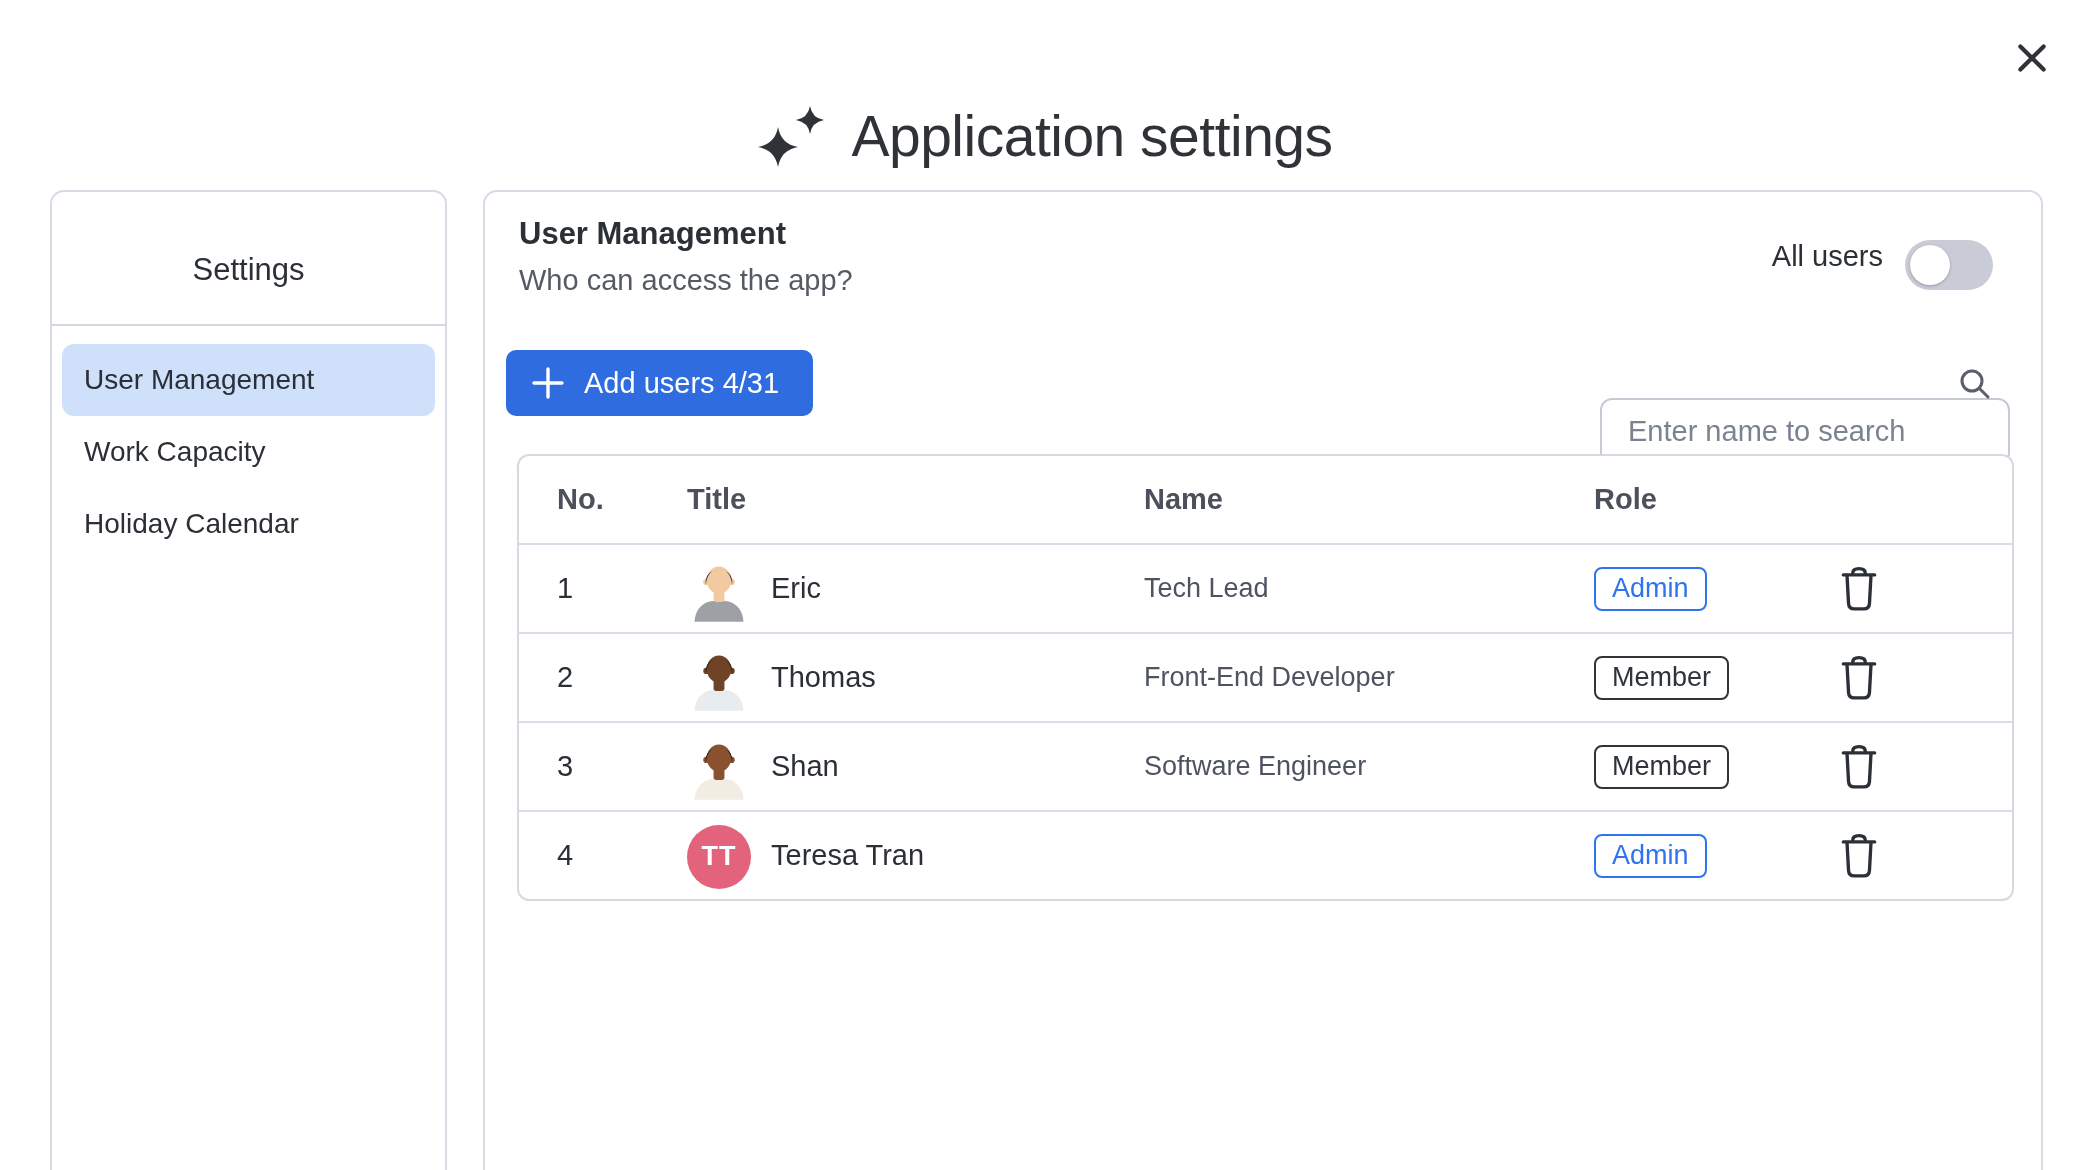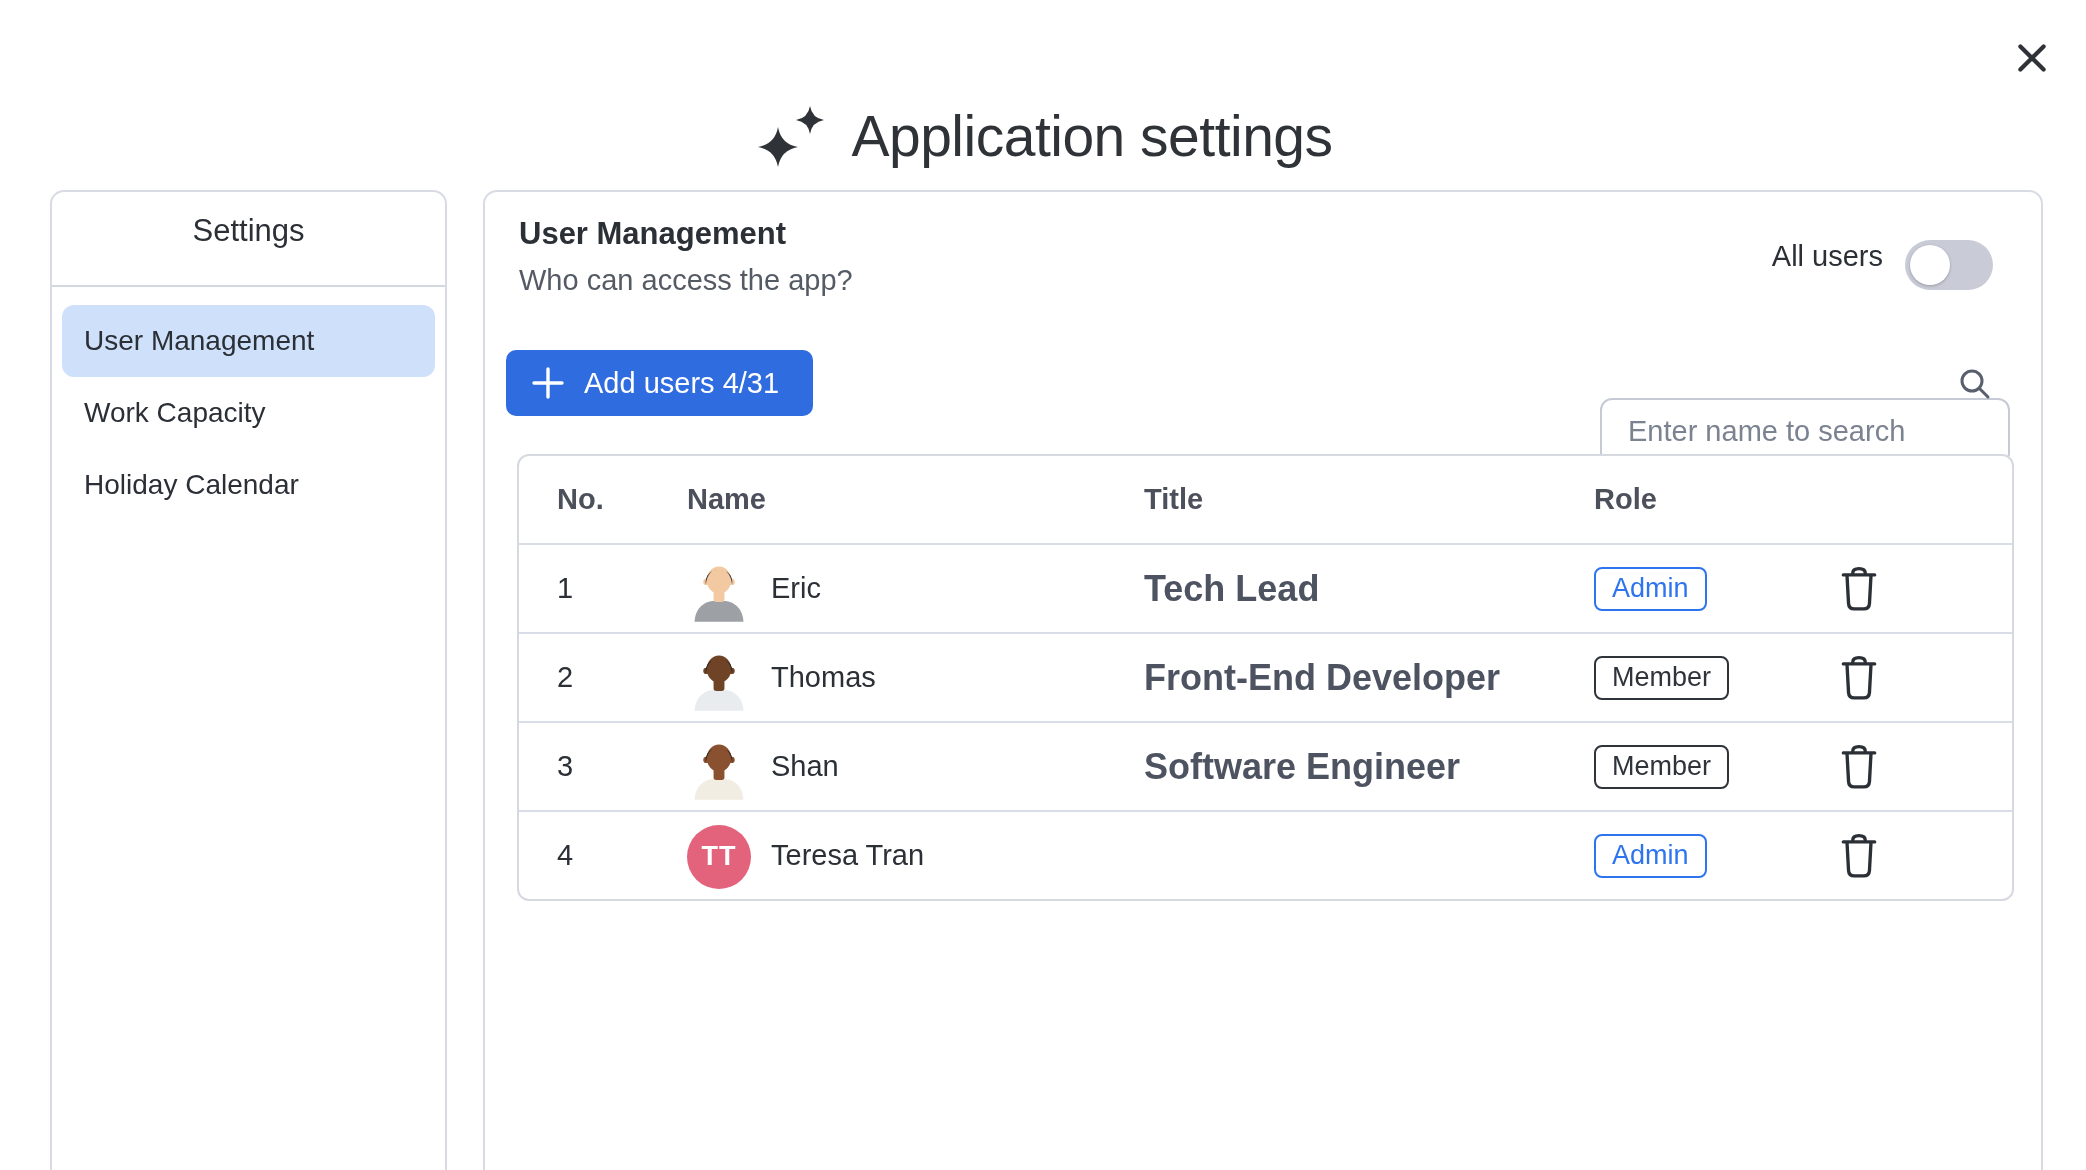--- a/index.html
+++ b/index.html
@@ -10,21 +10,21 @@
   .close-btn { position:absolute; top:36px; right:32px; width:44px; height:44px; background:none; border:none; cursor:pointer; display:flex; align-items:center; justify-content:center; }
   .title-row { position:absolute; top:62px; left:0; right:0; display:flex; justify-content:center; align-items:center; gap:24px;margin-top:36px; }
   .title-row h1 { font-size:57px; font-weight:400; color:#2f3338; letter-spacing:-0.5px; }
 
   
   .card { position:absolute; top:190px; background:#fff; border:2px solid #d8dbe3; border-radius:14px; }
   .sidebar { left:50px; width:397px; height:1010px; }
   .main { left:483px; width:1560px; height:1010px; }
 
   
-  .side-heading { text-align:center; padding-top:21px; font-size:31px; font-weight:500; color:#2b2f36; }
+  .side-heading { text-align:center; padding-top:60px; font-size:31px; font-weight:500; color:#2b2f36; }
   .side-divider { margin-top:36px; border-top:2px solid #d4d7df; }
   .side-list { padding:18px 10px 0 10px; }
   .side-item { height:72px; display:flex; align-items:center; padding-left:22px; border-radius:12px; font-size:28px; color:#2b2f36; cursor:pointer; }
   .side-item.selected { background:#cfe0fa; }
 
   
   .panel-header { position:absolute; left:34px; top:24px; }
   .panel-header h2 { font-size:31px; font-weight:700; color:#2b2f36; }
   .panel-sub { margin-top:12px; font-size:29px; color:#555b64; }
 
@@ -43,21 +43,21 @@
   
   .table { position:absolute; left:32px; top:262px; width:1497px; border:2px solid #d6d9e0; border-radius:12px; overflow:hidden; background:#fff; }
   .thead, .trow { display:grid; grid-template-columns:130px 457px 450px 230px 1fr; align-items:center; padding-left:38px; }
   .thead { height:87px; font-size:29px; font-weight:700; color:#4b505b; }
   .trow { height:89px; border-top:2px solid #d9dde8; }
   .cell-no { font-size:29px; color:#2b2f36; }
   .cell-name { display:flex; align-items:center; gap:20px; }
   .avatar { width:64px; height:66px; display:flex; align-items:flex-end; justify-content:center; }
   .avatar-initials { width:64px; height:64px; border-radius:50%; display:flex; align-items:center; justify-content:center; font-size:27px; font-weight:700; letter-spacing:1px; }
   .uname { font-size:29px; color:#2b2f36; }
-  .cell-title { font-size:36px; color:#4d5360;font-weight:bold; }
+  .cell-title { font-size:27px; color:#4d5360; }
   .badge { display:inline-block; padding:4px 16px 5px 16px; font-size:27px; border-radius:8px; background:#fff; cursor:pointer; }
   .badge.admin { color:#2e74ee; border:2.5px solid #2e74ee; }
   .badge.member { color:#2f333a; border:2.5px solid #2f333a; }
   .trash { background:none; border:none; cursor:pointer; padding:0; margin-left:14px; display:flex; }
 </style>
 </head>
 <body>
 
 <div id="screen">
 
@@ -117,22 +117,22 @@
       <input type="text" placeholder="Enter name to search" style="">
       <svg class="search-icon" width="34" height="34" viewBox="0 0 34 34">
           <circle cx="14" cy="14" r="10" stroke="#5a5f6e" stroke-width="3" fill="none"></circle>
           <path d="M21.5 21.5 L30 30" stroke="#5a5f6e" stroke-width="3" stroke-linecap="round"></path>
         </svg>
     </div>
 
     <div class="table">
       <div class="thead">
         <div>No.</div>
+        <div>Title</div>
         <div>Name</div>
-        <div>Title</div>
         <div>Role</div>
         <div></div>
       </div>
       <div id="table-body">
   <div class="trow">
     <div class="cell-no">1</div>
     <div class="cell-name">
       <span class="avatar">
                 <svg width="58" height="62" viewBox="0 0 64 68">
   <path d="M5 68 C6 52 16 46 25 45 L39 45 C48 46 58 52 59 68 Z" fill="#9da0a4"></path>

